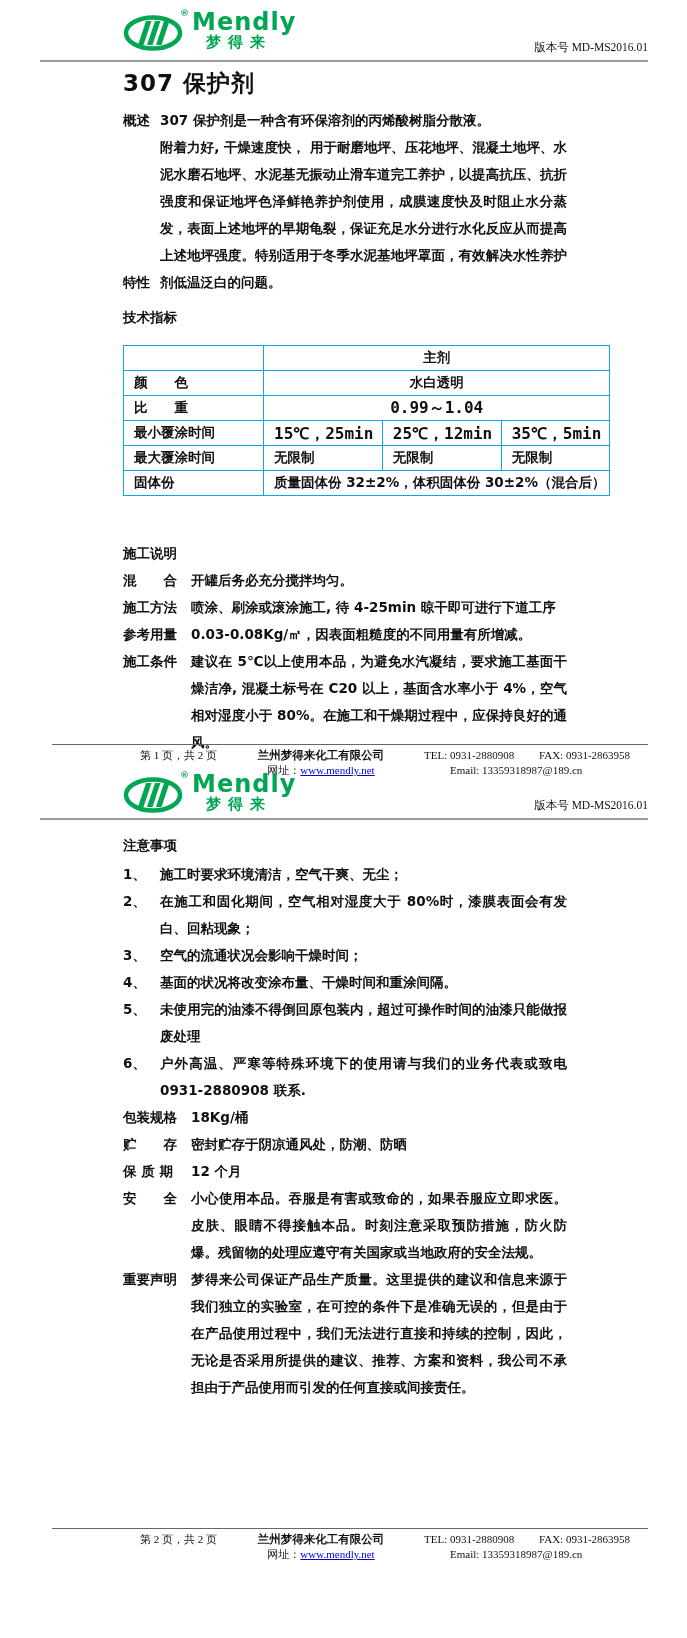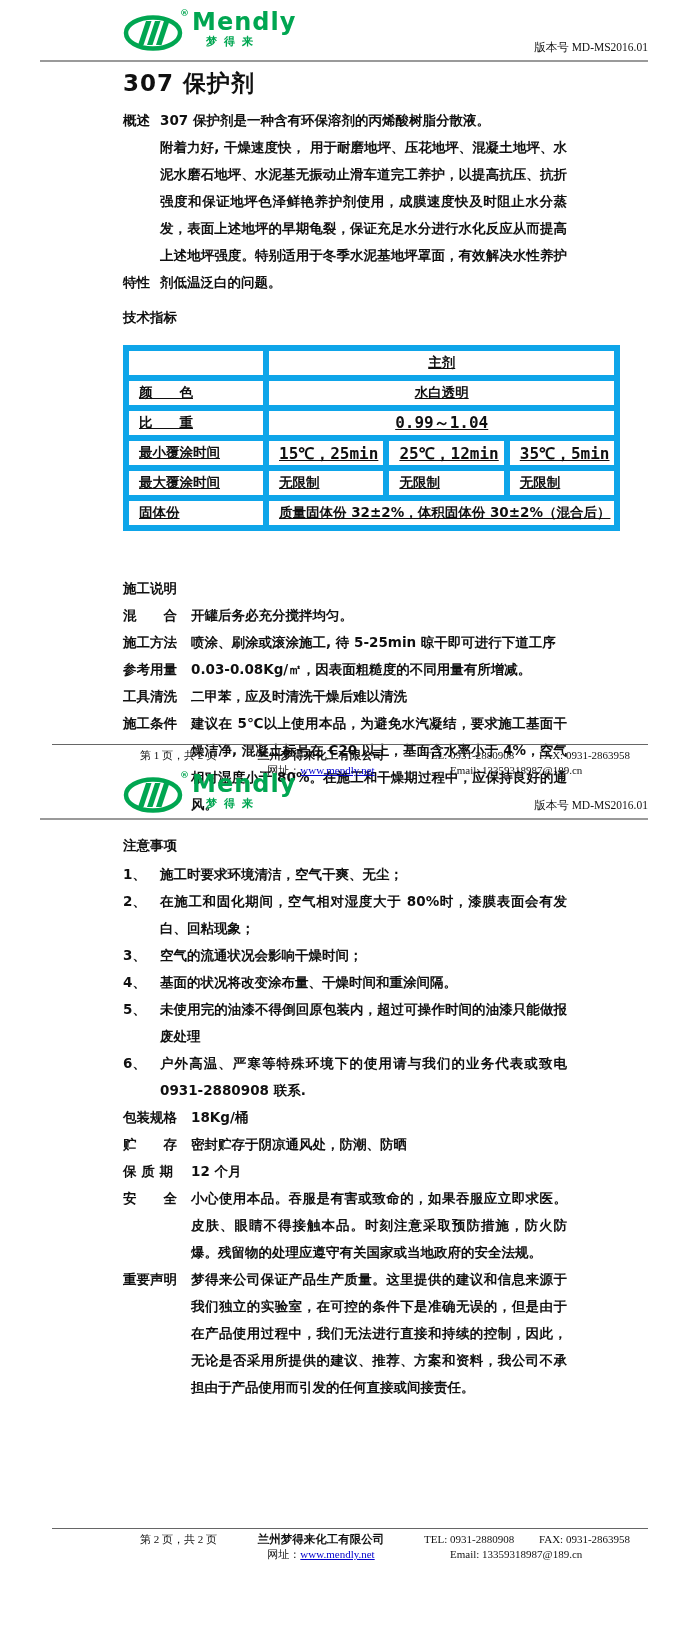--- a/index.html
+++ b/index.html
@@ -13,38 +13,38 @@
   .hdr{position:relative;}
   .p1 .hdr{height:60px;}
   .p2 .hdr{height:50px;}
   .logo{position:absolute;left:123px;top:11px;display:flex;align-items:flex-start;}
   .p2 .logo{top:5px;}
   .logo-mark{position:relative;width:64px;height:42px;}
   .logo-reg{position:absolute;right:-2px;top:-3px;font-size:9px;color:#00A651;font-weight:bold;}
   .logo-txt{margin-left:5px;}
   .logo-en{color:#00A651;font-weight:800;font-size:24px;line-height:22px;letter-spacing:1px;
            font-family:"DejaVu Sans",sans-serif;}
-  .logo-cn{color:#00A651;font-weight:bold;font-size:11px;line-height:18px;letter-spacing:7px;
+  .logo-cn{color:#00A651;font-weight:bold;font-size:15px;line-height:18px;letter-spacing:7px;
            padding-left:14px;}
   .version{position:absolute;right:39px;bottom:5px;font-family:"Liberation Serif",serif;
            font-size:11.5px;color:#111;}
   .rule{border:none;border-top:2px solid #9a9a9a;margin:0 39px 0 40px;}
 
   
   .title{margin:6px 39px 0 123px;font-size:23px;font-weight:bold;letter-spacing:1px;}
   .kv{display:flex;margin-left:123px;align-items:flex-end;}
   .kv .lbl{flex:0 0 37px;font-weight:bold;line-height:27px;}
   .kv .txt{width:407px;line-height:27px;text-align:justify;font-weight:600;}
   .ov{margin-top:8px;}
   .ft{margin-top:0;}
   .sec-h{margin-left:123px;font-weight:bold;line-height:27px;}
   .tech-h{margin-top:8px;}
   .spec{border-collapse:collapse;margin:14px 0 0 123px;table-layout:fixed;}
-  .spec td{border:6px solid #0ea5e9;height:24px;padding:0 4px 0 10px;font-weight:600;
-           overflow:hidden;white-space:nowrap;text-decoration:underline;}
+  .spec td{border:1px solid #0ea5e9;height:24px;padding:0 4px 0 10px;font-weight:600;
+           overflow:hidden;white-space:nowrap;}
   .spec .ctr{text-align:center;padding:0;}
   .mono{font-family:"DejaVu Sans Mono",monospace;font-size:16px;font-weight:bold;}
   .cons-h{margin-top:44px;}
   .c-rows{}
   .c-row{display:flex;margin-left:123px;}
   .c-row .lbl{flex:0 0 68px;font-weight:bold;line-height:27px;}
   .c-row .txt{width:376px;line-height:27px;text-align:justify;font-weight:600;}
 
   
   .notes-h{margin-top:12px;}
@@ -150,29 +150,25 @@
       </table>
 
     <div class="sec-h cons-h">施工说明</div>
     <div class="c-rows">
       <div class="c-row">
         <div class="lbl">混　　合</div>
         <div class="txt">开罐后务必充分搅拌均匀。</div>
       </div>
       <div class="c-row">
         <div class="lbl">施工方法</div>
-        <div class="txt">喷涂、刷涂或滚涂施工, 待 5-25min 晾干即可进行下道工序</div>
+        <div class="txt">喷涂、刷涂或滚涂施工, 待 4-25min 晾干即可进行下道工序</div>
       </div>
       <div class="c-row">
         <div class="lbl">参考用量</div>
         <div class="txt">0.03-0.08Kg/㎡，因表面粗糙度的不同用量有所增减。</div>
-      </div>
-      <div class="c-row">
-        <div class="lbl">工具清洗</div>
-        <div class="txt">二甲苯，应及时清洗干燥后难以清洗</div>
       </div>
       <div class="c-row">
         <div class="lbl">施工条件</div>
         <div class="txt">建议在 5℃以上使用本品，为避免水汽凝结，要求施工基面干燥洁净, 混凝土标号在 C20 以上，基面含水率小于 4%，空气相对湿度小于 80%。在施工和干燥期过程中，应保持良好的通风。</div>
       </div>
     </div>
 
     <div class="pfoot">
       <hr class="frule">
       <div class="f-row">

